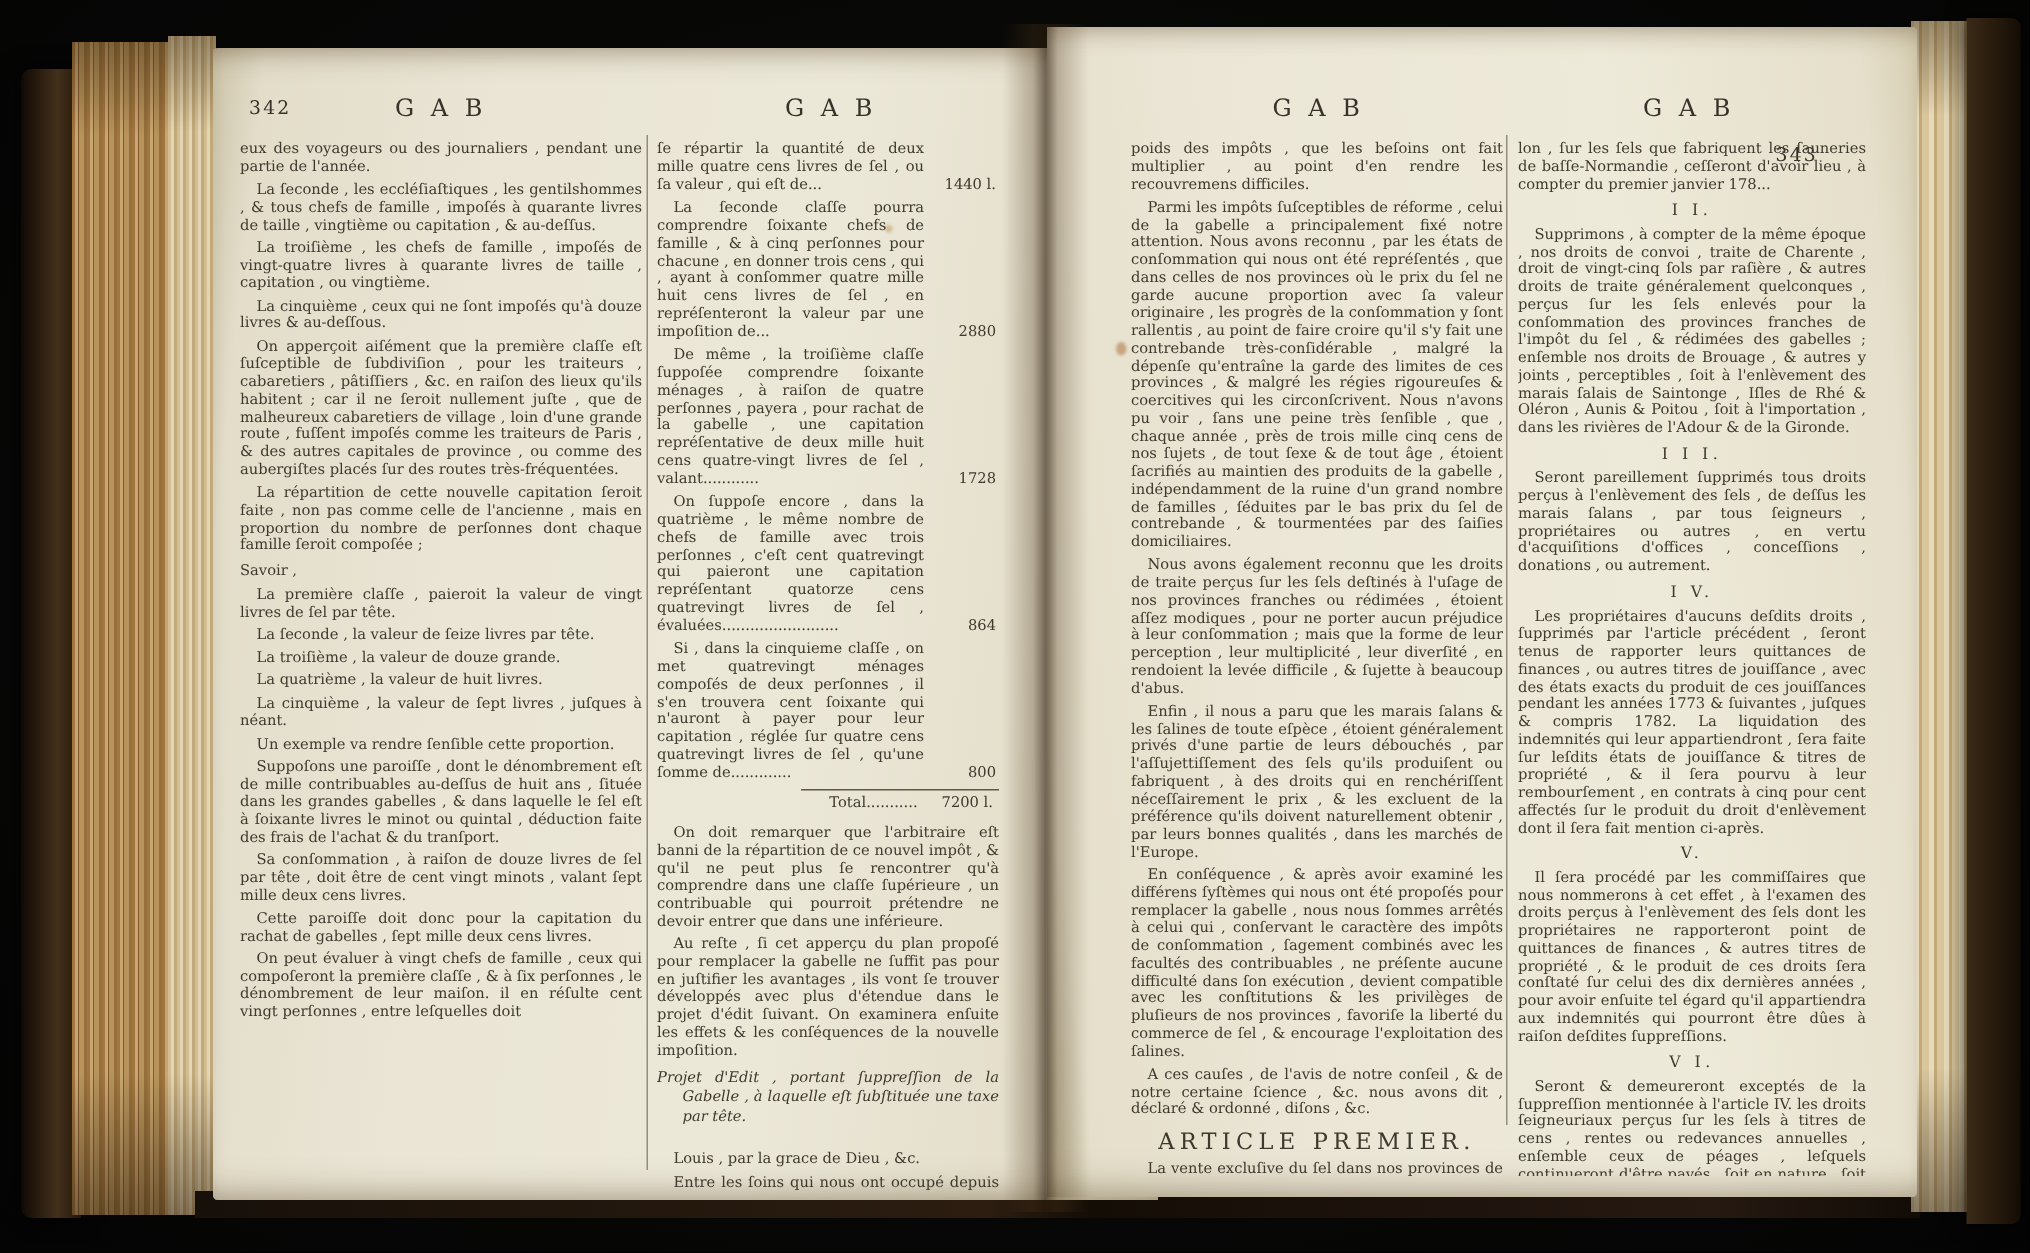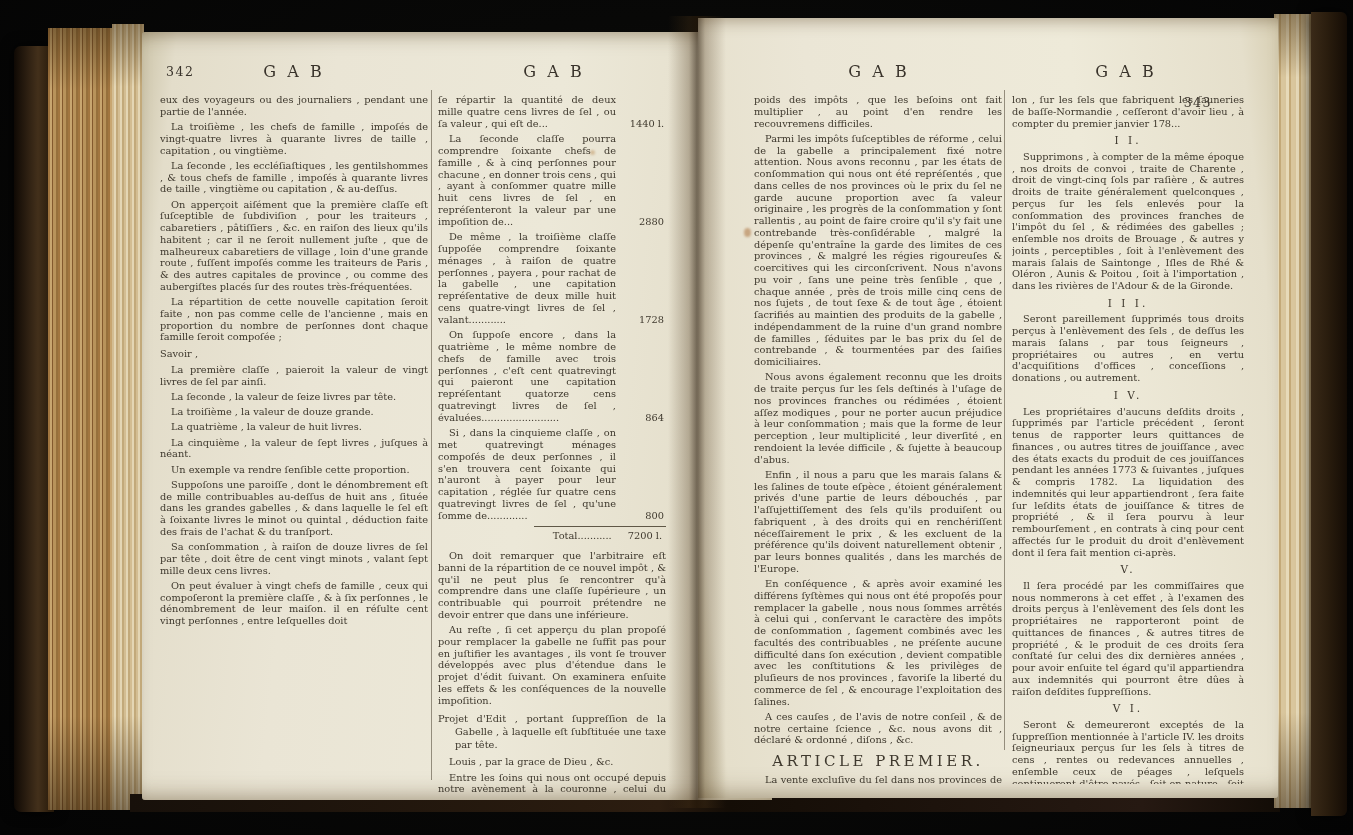--- a/index.html
+++ b/index.html
@@ -82,21 +82,21 @@
 
   p.para { margin:0 0 3.5px 0; text-indent:11px; }
   p.noindent { text-indent:0; }
   .center-head { margin:5px 0 4px; }
   .entry { position:relative; margin:0 0 4px 0; }
   .entry .t { display:block; padding-right:50px; text-indent:11px; }
   .entry.first .t { text-indent:0; }
   .entry .a { position:absolute; right:2px; bottom:0; white-space:nowrap; }
   .total-rule { width:58%; margin:5px 0 3px auto; border-top:1px solid rgba(70,62,46,.85); }
   .total-row { display:flex; justify-content:flex-end; gap:16px; margin:0 4px 8px 0; }
-  .edict-title { margin:7px 0 5px; padding-left:17px; text-indent:-17px; line-height:1.3; }
+  .edict-title { font-style:italic; margin:7px 0 16px; padding-left:17px; text-indent:-17px; line-height:1.3; }
   .art-num { text-align:center; letter-spacing:3px; font-size:10.5px; margin:5px 0 4px; }
   .article-head { text-align:center; letter-spacing:3.5px; font-size:15px; margin:6px 0 4px; }
 
   .stain { position:absolute; border-radius:50%; filter:blur(1px); pointer-events:none; }
   .stain-1 { left:46px; top:210px; width:7px; height:9px; background:rgba(160,92,30,.45); }
   .stain-2 { left:448px; top:118px; width:5px; height:5px; background:rgba(170,110,40,.35); }
 </style>
 </head>
 <body>
 
@@ -113,33 +113,35 @@
     <div class="stain stain-2"></div>
     <div class="head-row">
       <span class="pagenum pagenum-left">342</span>
       <span class="running-head rh1">G A B</span>
       <span class="running-head rh2">G A B</span>
     </div>
     <div class="colrule"></div>
 
     <div class="col lp-c1">
       <p class="para noindent">eux des voyageurs ou des journaliers , pendant une partie de l'année.</p>
+      <p class="para">La ſeconde , les eccléſiaſtiques , les gentilshommes , &amp; tous chefs de famille , impoſés à quarante livres de taille , vingtième ou capitation , &amp; au-deſſus.</p>
       <p class="para">La troiſième , les chefs de famille , impoſés de vingt-quatre livres à quarante livres de taille , capitation , ou vingtième.</p>
-      <p class="para">La ſeconde , les eccléſiaſtiques , les gentilshommes , &amp; tous chefs de famille , impoſés à quarante livres de taille , vingtième ou capitation , &amp; au-deſſus.</p>
+      <p class="para">La cinquième , ceux qui ne ſont impoſés qu'à douze livres &amp; au-deſſous.</p>
       <p class="para">On apperçoit aiſément que la première claſſe eſt ſuſceptible de ſubdiviſion , pour les traiteurs , cabaretiers , pâtiſſiers , &amp;c. en raiſon des lieux qu'ils habitent ; car il ne ſeroit nullement juſte , que de malheureux cabaretiers de village , loin d'une grande route , fuſſent impoſés comme les traiteurs de Paris , &amp; des autres capitales de province , ou comme des aubergiſtes placés ſur des routes très-fréquentées.</p>
       <p class="para">La répartition de cette nouvelle capitation ſeroit faite , non pas comme celle de l'ancienne , mais en proportion du nombre de perſonnes dont chaque famille ſeroit compoſée ;</p>
       <div class="center-head">Savoir ,</div>
-      <p class="para">La première claſſe , paieroit la valeur de vingt livres de ſel par ainſi.</p>
+      <p class="para">La première claſſe , paieroit la valeur de vingt livres de ſel par tête.</p>
       <p class="para">La ſeconde , la valeur de ſeize livres par tête.</p>
       <p class="para">La troiſième , la valeur de douze grande.</p>
       <p class="para">La quatrième , la valeur de huit livres.</p>
       <p class="para">La cinquième , la valeur de ſept livres , juſques à néant.</p>
       <p class="para">Un exemple va rendre ſenſible cette proportion.</p>
       <p class="para">Suppoſons une paroiſſe , dont le dénombrement eſt de mille contribuables au-deſſus de huit ans , ſituée dans les grandes gabelles , &amp; dans laquelle le ſel eſt à ſoixante livres le minot ou quintal , déduction faite des frais de l'achat &amp; du tranſport.</p>
       <p class="para">Sa conſommation , à raiſon de douze livres de ſel par tête , doit être de cent vingt minots , valant ſept mille deux cens livres.</p>
+      <p class="para">Cette paroiſſe doit donc pour la capitation du rachat de gabelles , ſept mille deux cens livres.</p>
       <p class="para">On peut évaluer à vingt chefs de famille , ceux qui compoſeront la première claſſe , &amp; à ſix perſonnes , le dénombrement de leur maiſon. il en réſulte cent vingt perſonnes , entre leſquelles doit</p>
     </div>
 
     <div class="col lp-c2">
       <div class="entry first">
         <span class="t">ſe répartir la quantité de deux mille quatre cens livres de ſel , ou ſa valeur , qui eſt de...</span>
         <span class="a">1440 l.</span>
       </div>
       <div class="entry">
         <span class="t">La ſeconde claſſe pourra comprendre ſoixante chefs de famille , &amp; à cinq perſonnes pour chacune , en donner trois cens , qui , ayant à conſommer quatre mille huit cens livres de ſel , en repréſenteront la valeur par une impoſition de...</span>

